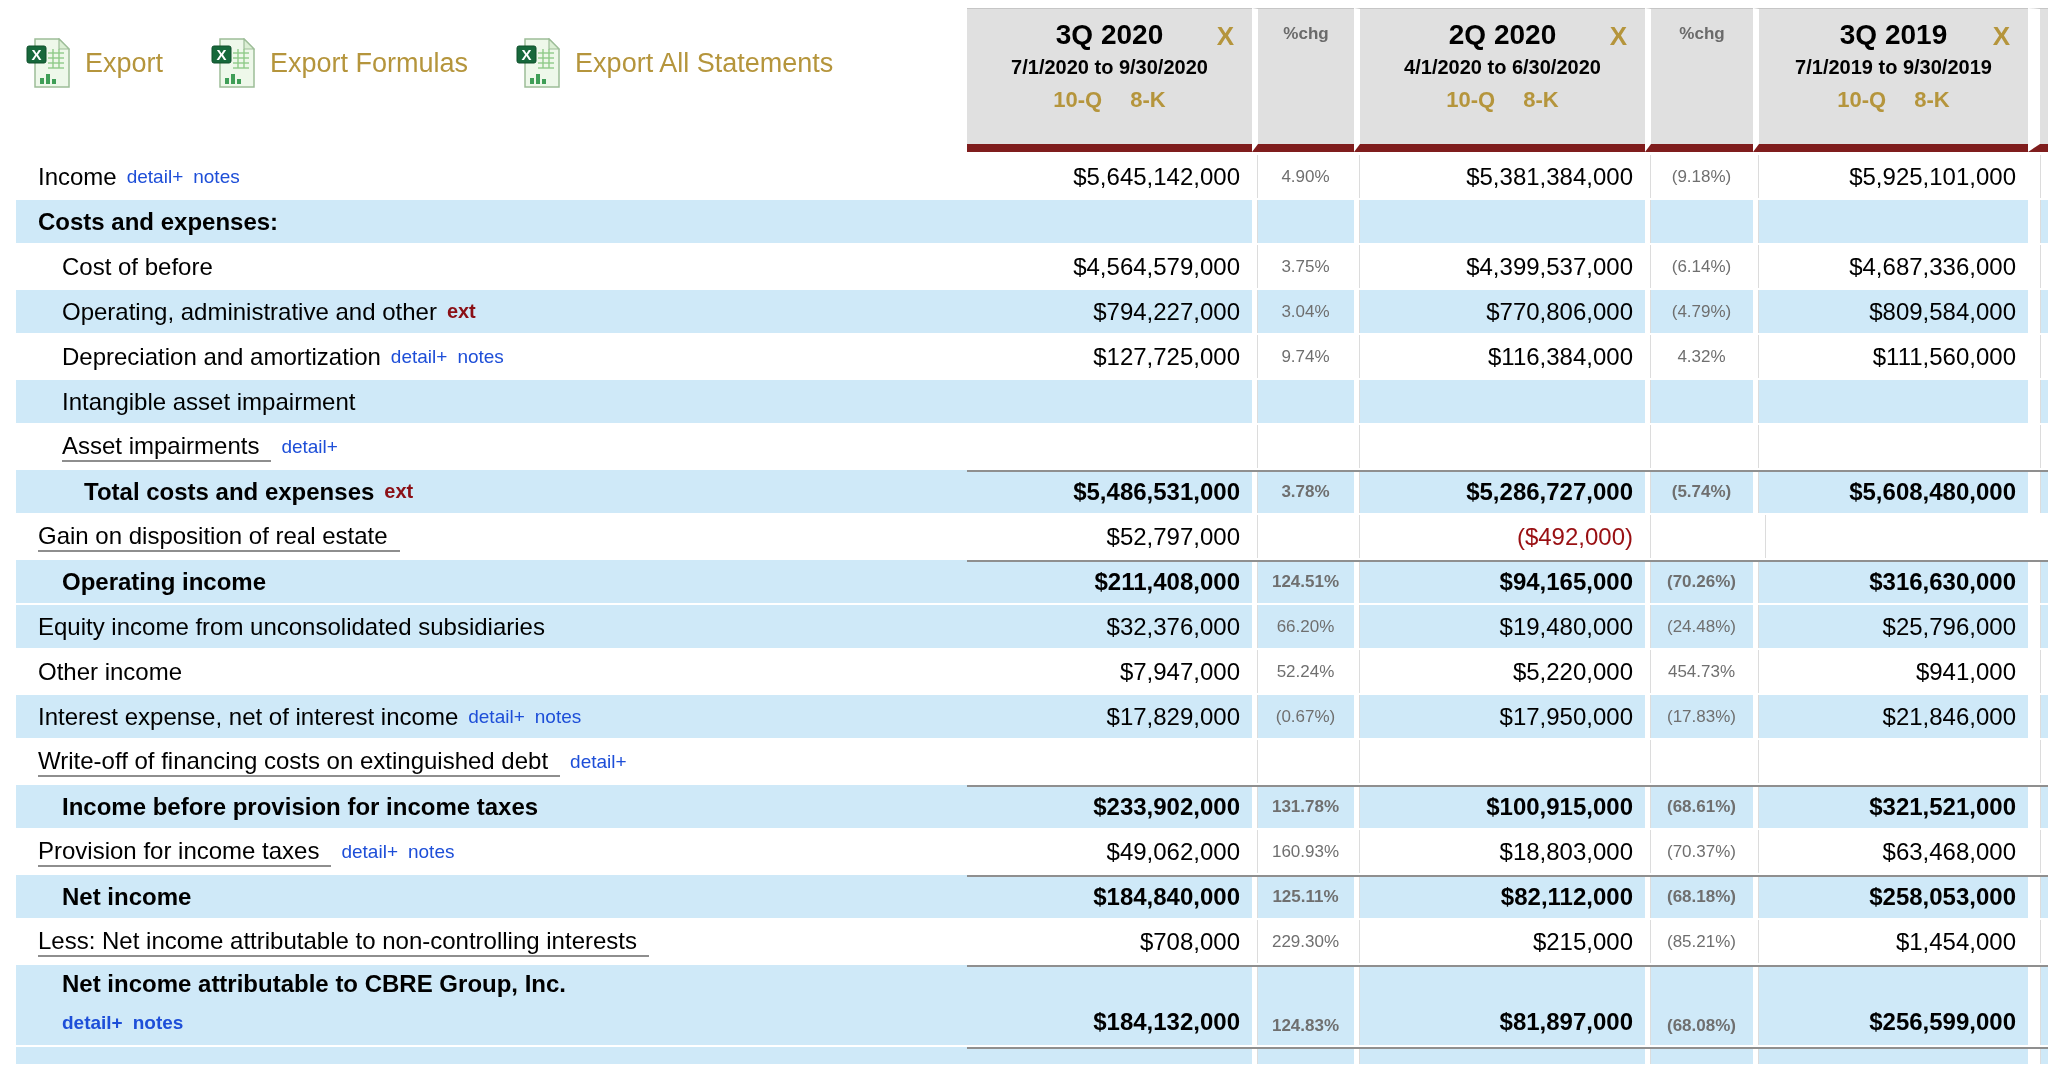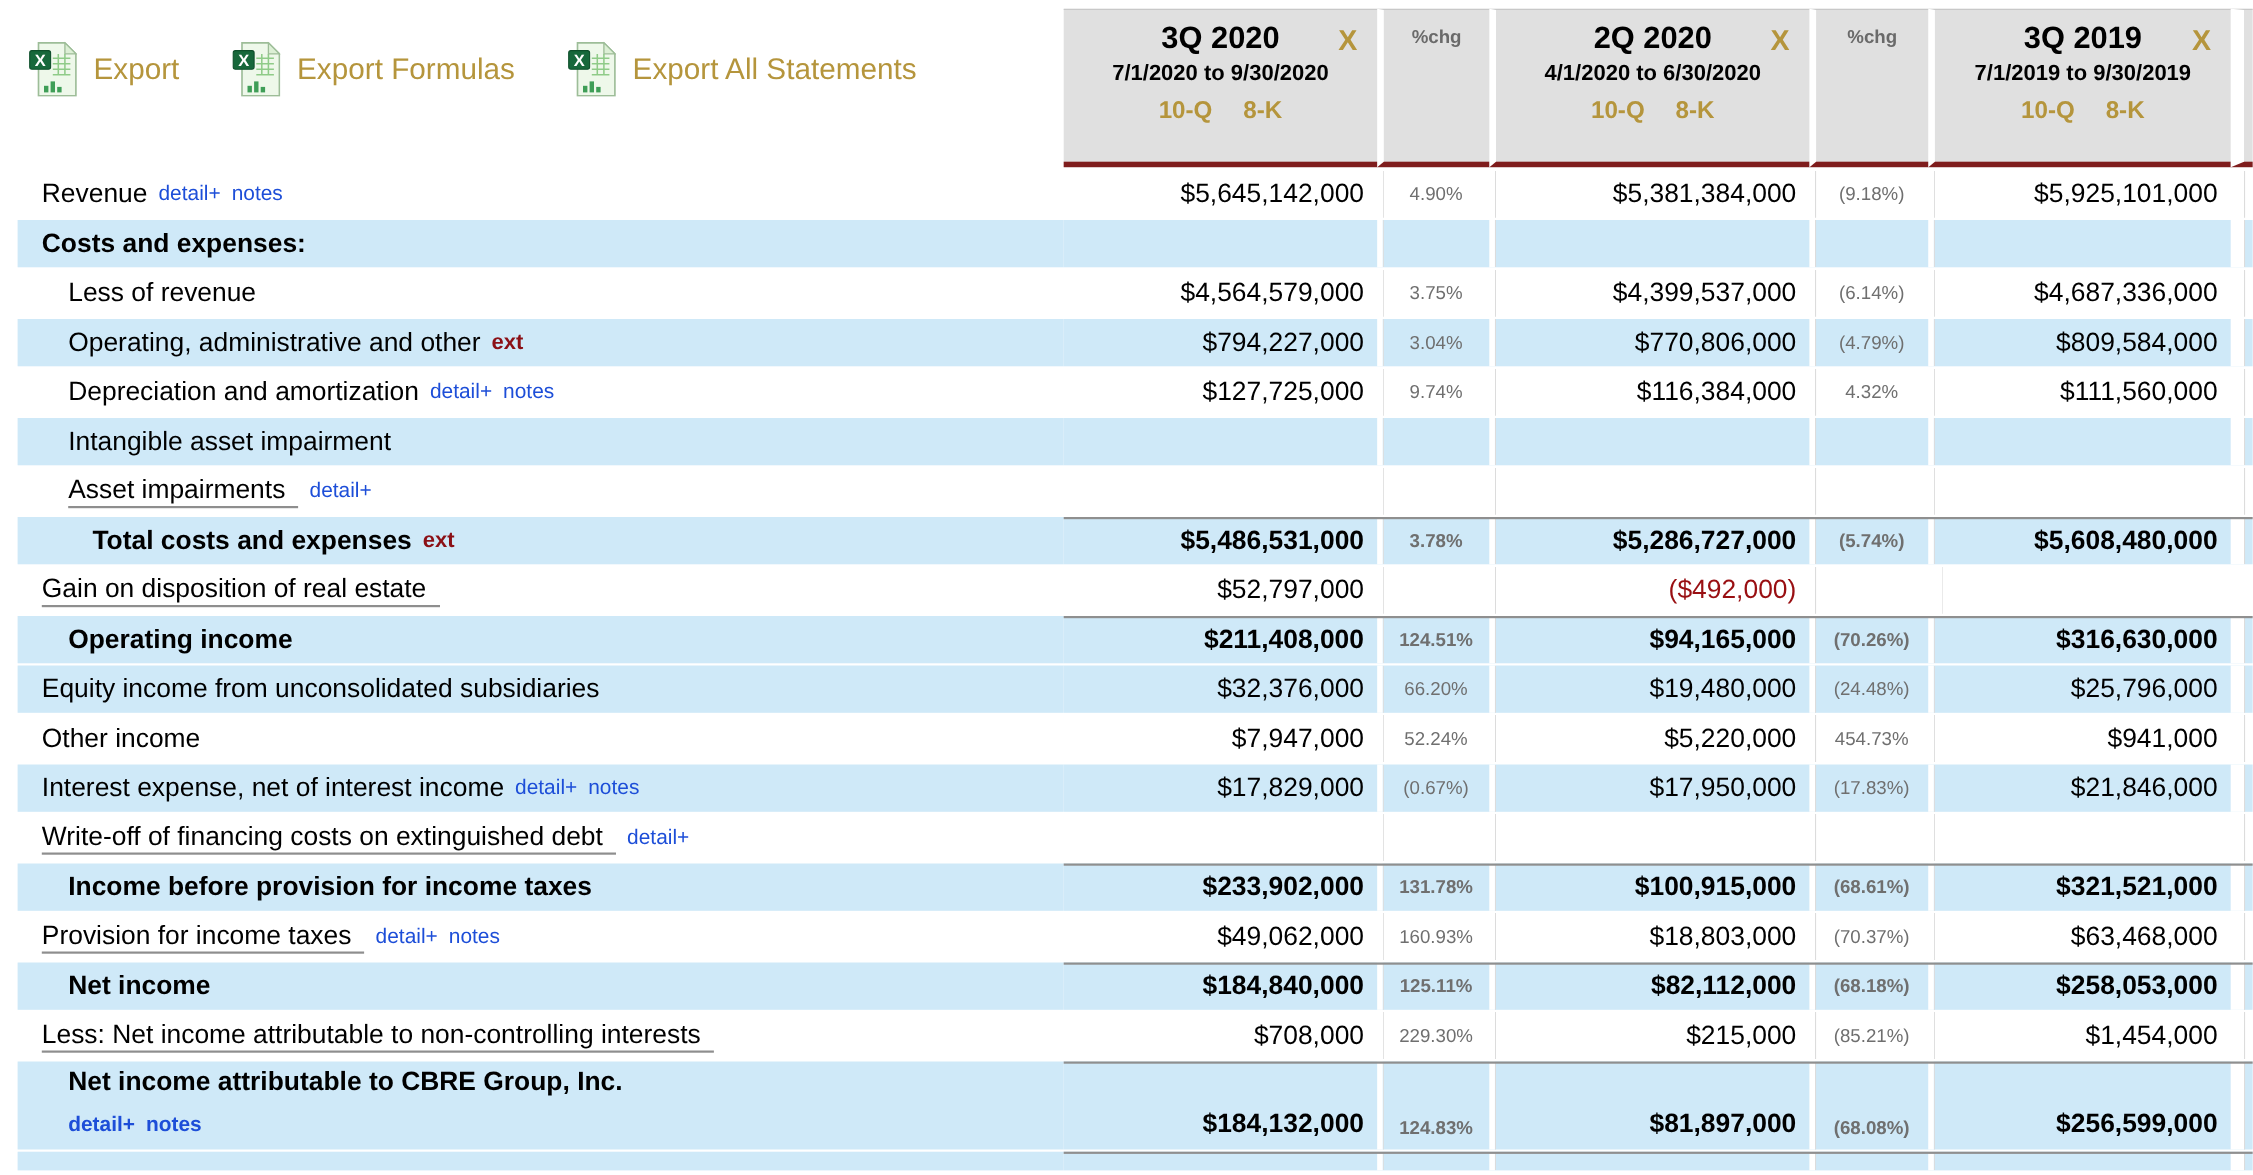--- a/index.html
+++ b/index.html
@@ -12,21 +12,21 @@
 
   
   .toolbar{position:absolute;top:30px;left:26px;display:flex;align-items:center;gap:48px;z-index:5;}
   .exp-btn{display:flex;align-items:center;gap:15px;cursor:pointer;}
   .exp-btn .lbl{color:#b5953c;font-weight:400;font-size:27px;}
   .xl-icon{width:44px;height:50px;display:inline-block;}
 
   
   .hrow{margin-top:8px;height:144px;}
   .hspacer{background:transparent;}
-  .hcell{background:#e0e0e0;border-bottom:5px solid #7f1d1d;border-top:1px solid #c6c6c6;box-sizing:border-box;}
+  .hcell{background:#e0e0e0;border-bottom:8px solid #7f1d1d;border-top:1px solid #c6c6c6;box-sizing:border-box;}
   .hcell.gL{border-left:6px solid #fff;}
   .hcell.gS{border-left:12px solid #fff;}
   .hq{display:flex;flex-direction:column;align-items:center;padding-top:11px;}
   .q-line{position:relative;width:100%;text-align:center;font-weight:700;font-size:28px;line-height:30px;}
   .q-x{position:absolute;right:18px;top:1px;color:#b5953c;font-size:26px;font-weight:700;cursor:pointer;}
   .q-range{font-weight:700;font-size:20px;margin-top:6px;}
   .q-links{margin-top:8px;display:flex;gap:28px;text-align:right;}
   .q-links span{color:#b5953c;font-weight:700;font-size:22px;cursor:pointer;}
   .hp{display:flex;justify-content:center;align-items:flex-start;padding-top:15px;
       color:#6a6a6a;font-weight:700;font-size:17px;}
@@ -177,21 +177,21 @@
         <span>8-K</span>
       </div>
     </div>
 
     <div class="hcell gS"></div>
   </div>
 
   <div id="rows">
       <div class="grid row white">
         <div class="cell lab i0">
-          <span>Revenue</span>
+          <span>Income</span>
           <span class="sfx">detail+</span>
           <span class="sfx">notes</span>
         </div>
         <div class="cell val">$5,645,142,000</div>
         <div class="cell pct gL">4.90%</div>
         <div class="cell val gL">$5,381,384,000</div>
         <div class="cell pct gL">(9.18%)</div>
         <div class="cell val gL">$5,925,101,000</div>
         <div class="cell gS"></div>
       </div>
@@ -201,21 +201,21 @@
         </div>
         <div class="cell val"></div>
         <div class="cell pct gL"></div>
         <div class="cell val gL"></div>
         <div class="cell pct gL"></div>
         <div class="cell val gL"></div>
         <div class="cell gS"></div>
       </div>
       <div class="grid row white">
         <div class="cell lab i1">
-          <span>Less of revenue</span>
+          <span>Cost of before</span>
         </div>
         <div class="cell val">$4,564,579,000</div>
         <div class="cell pct gL">3.75%</div>
         <div class="cell val gL">$4,399,537,000</div>
         <div class="cell pct gL">(6.14%)</div>
         <div class="cell val gL">$4,687,336,000</div>
         <div class="cell gS"></div>
       </div>
       <div class="grid row blue">
         <div class="cell lab i1">

